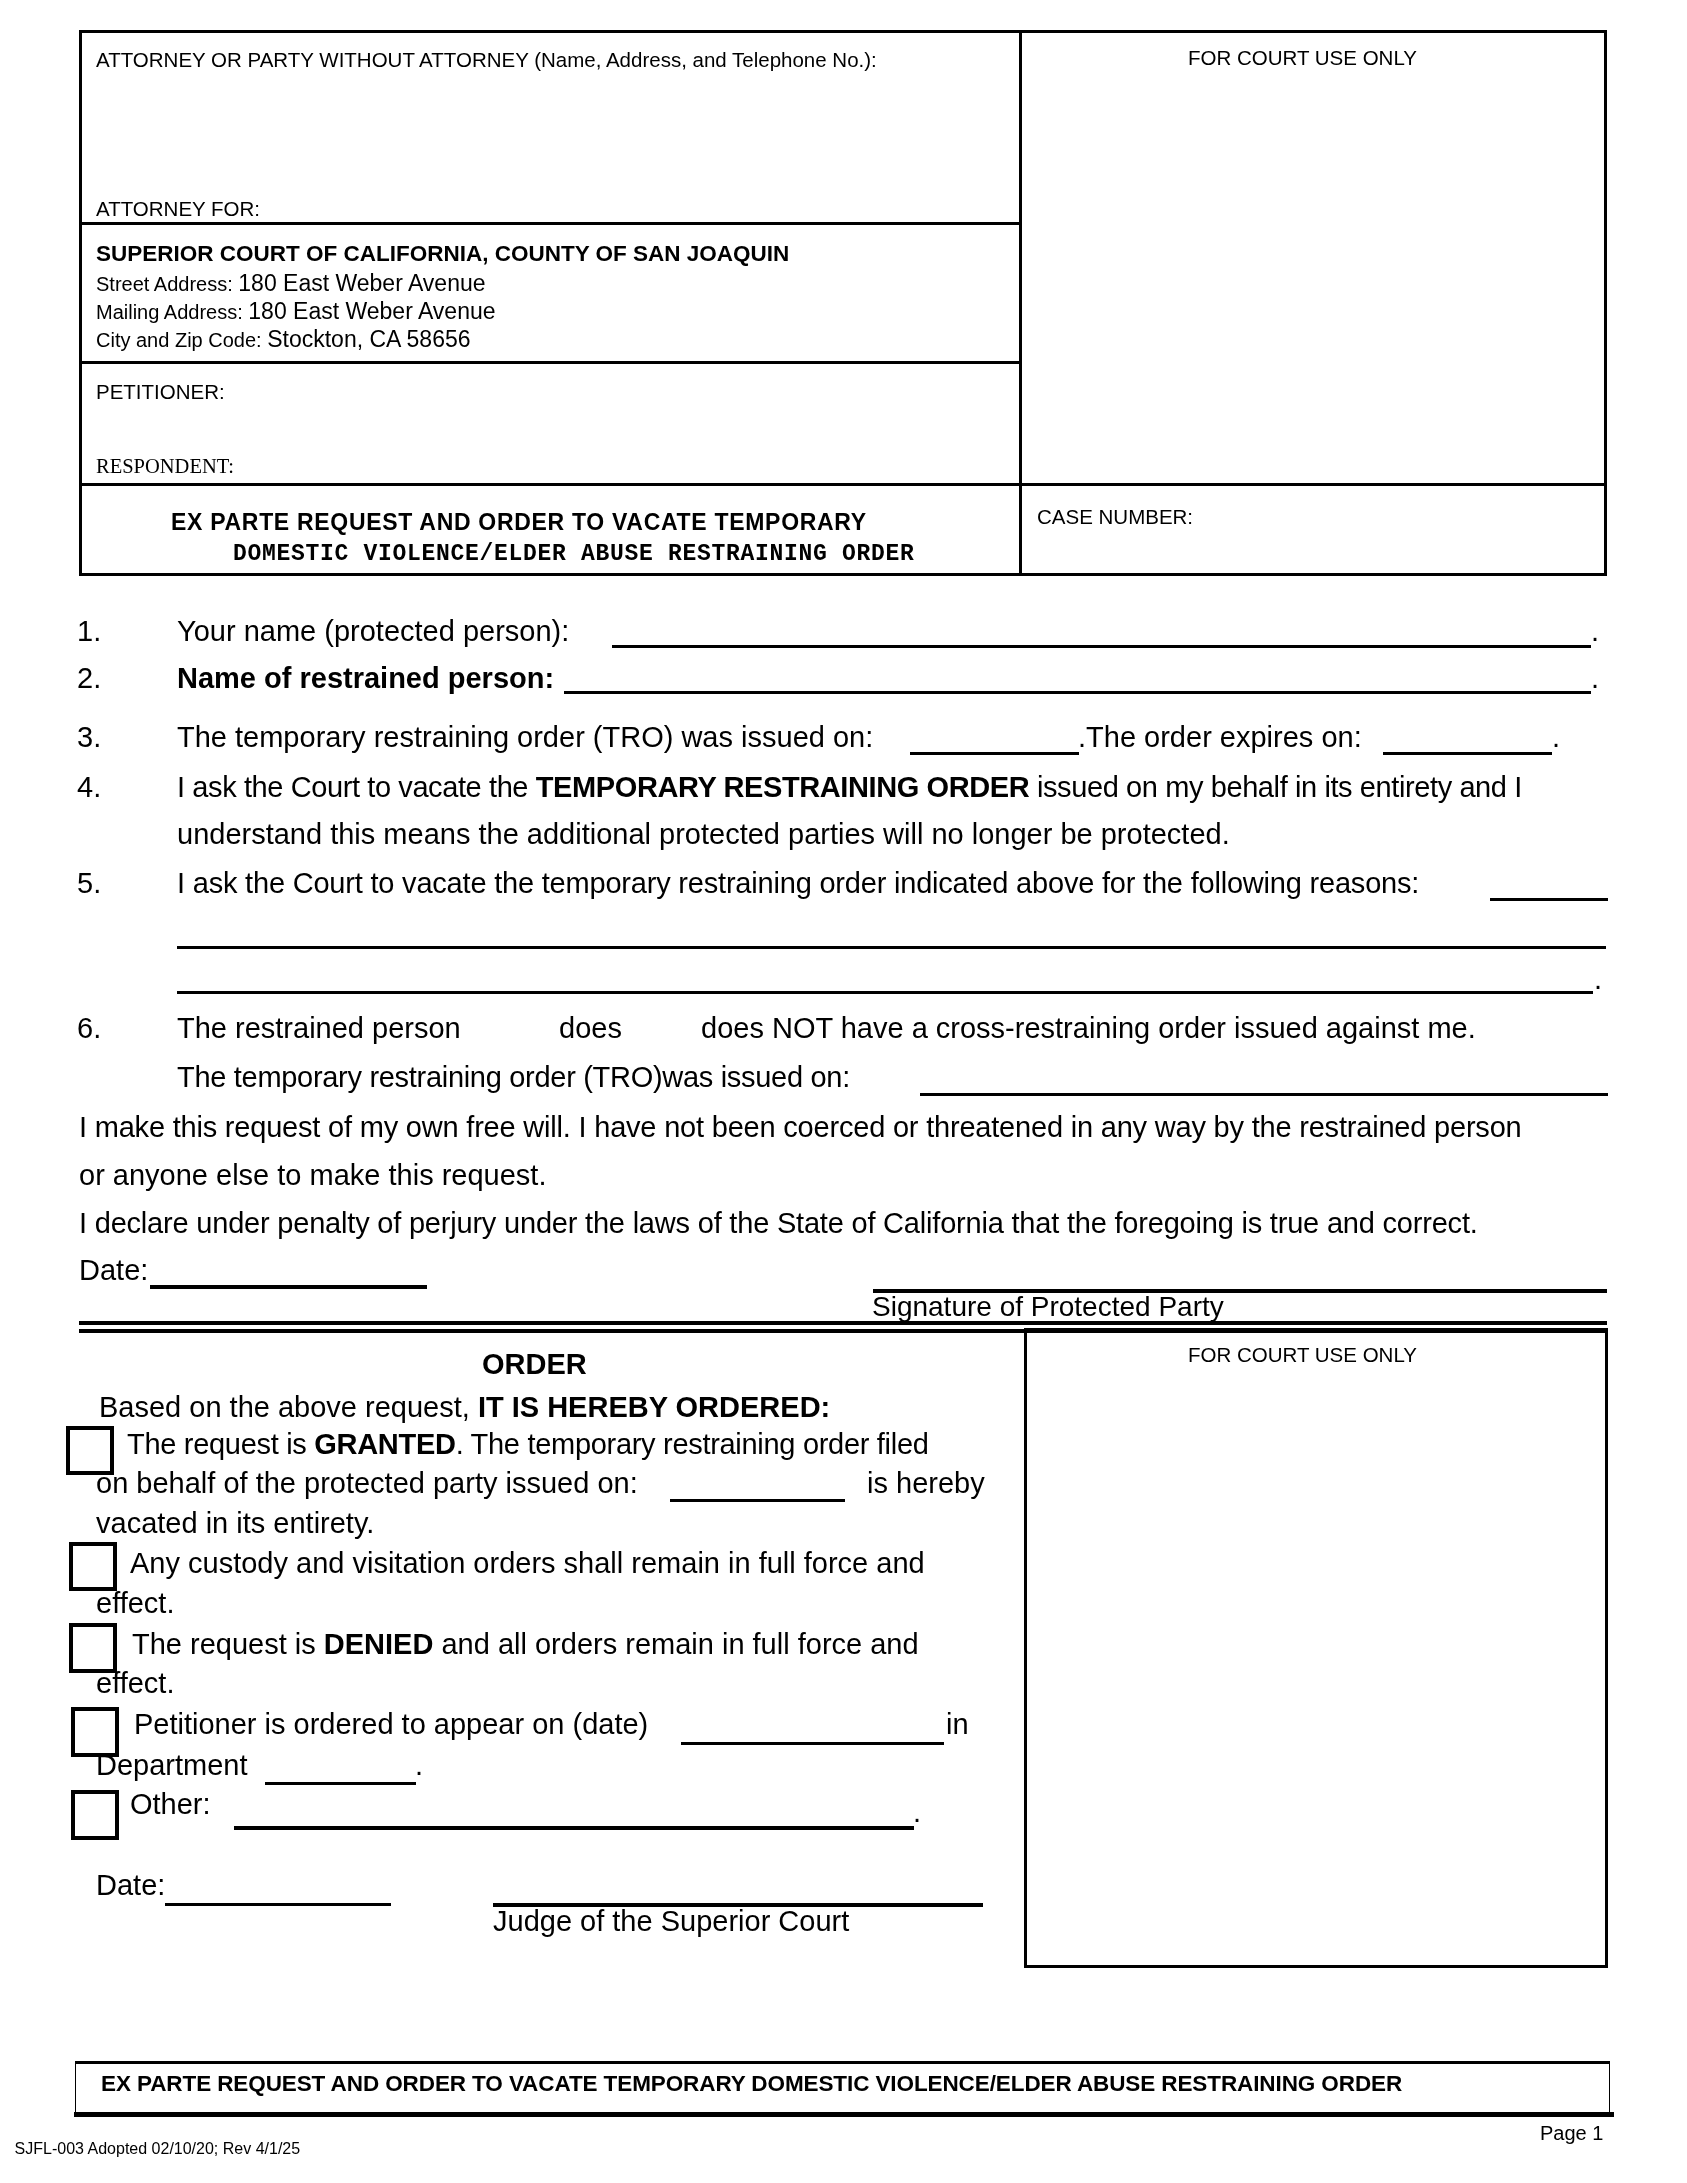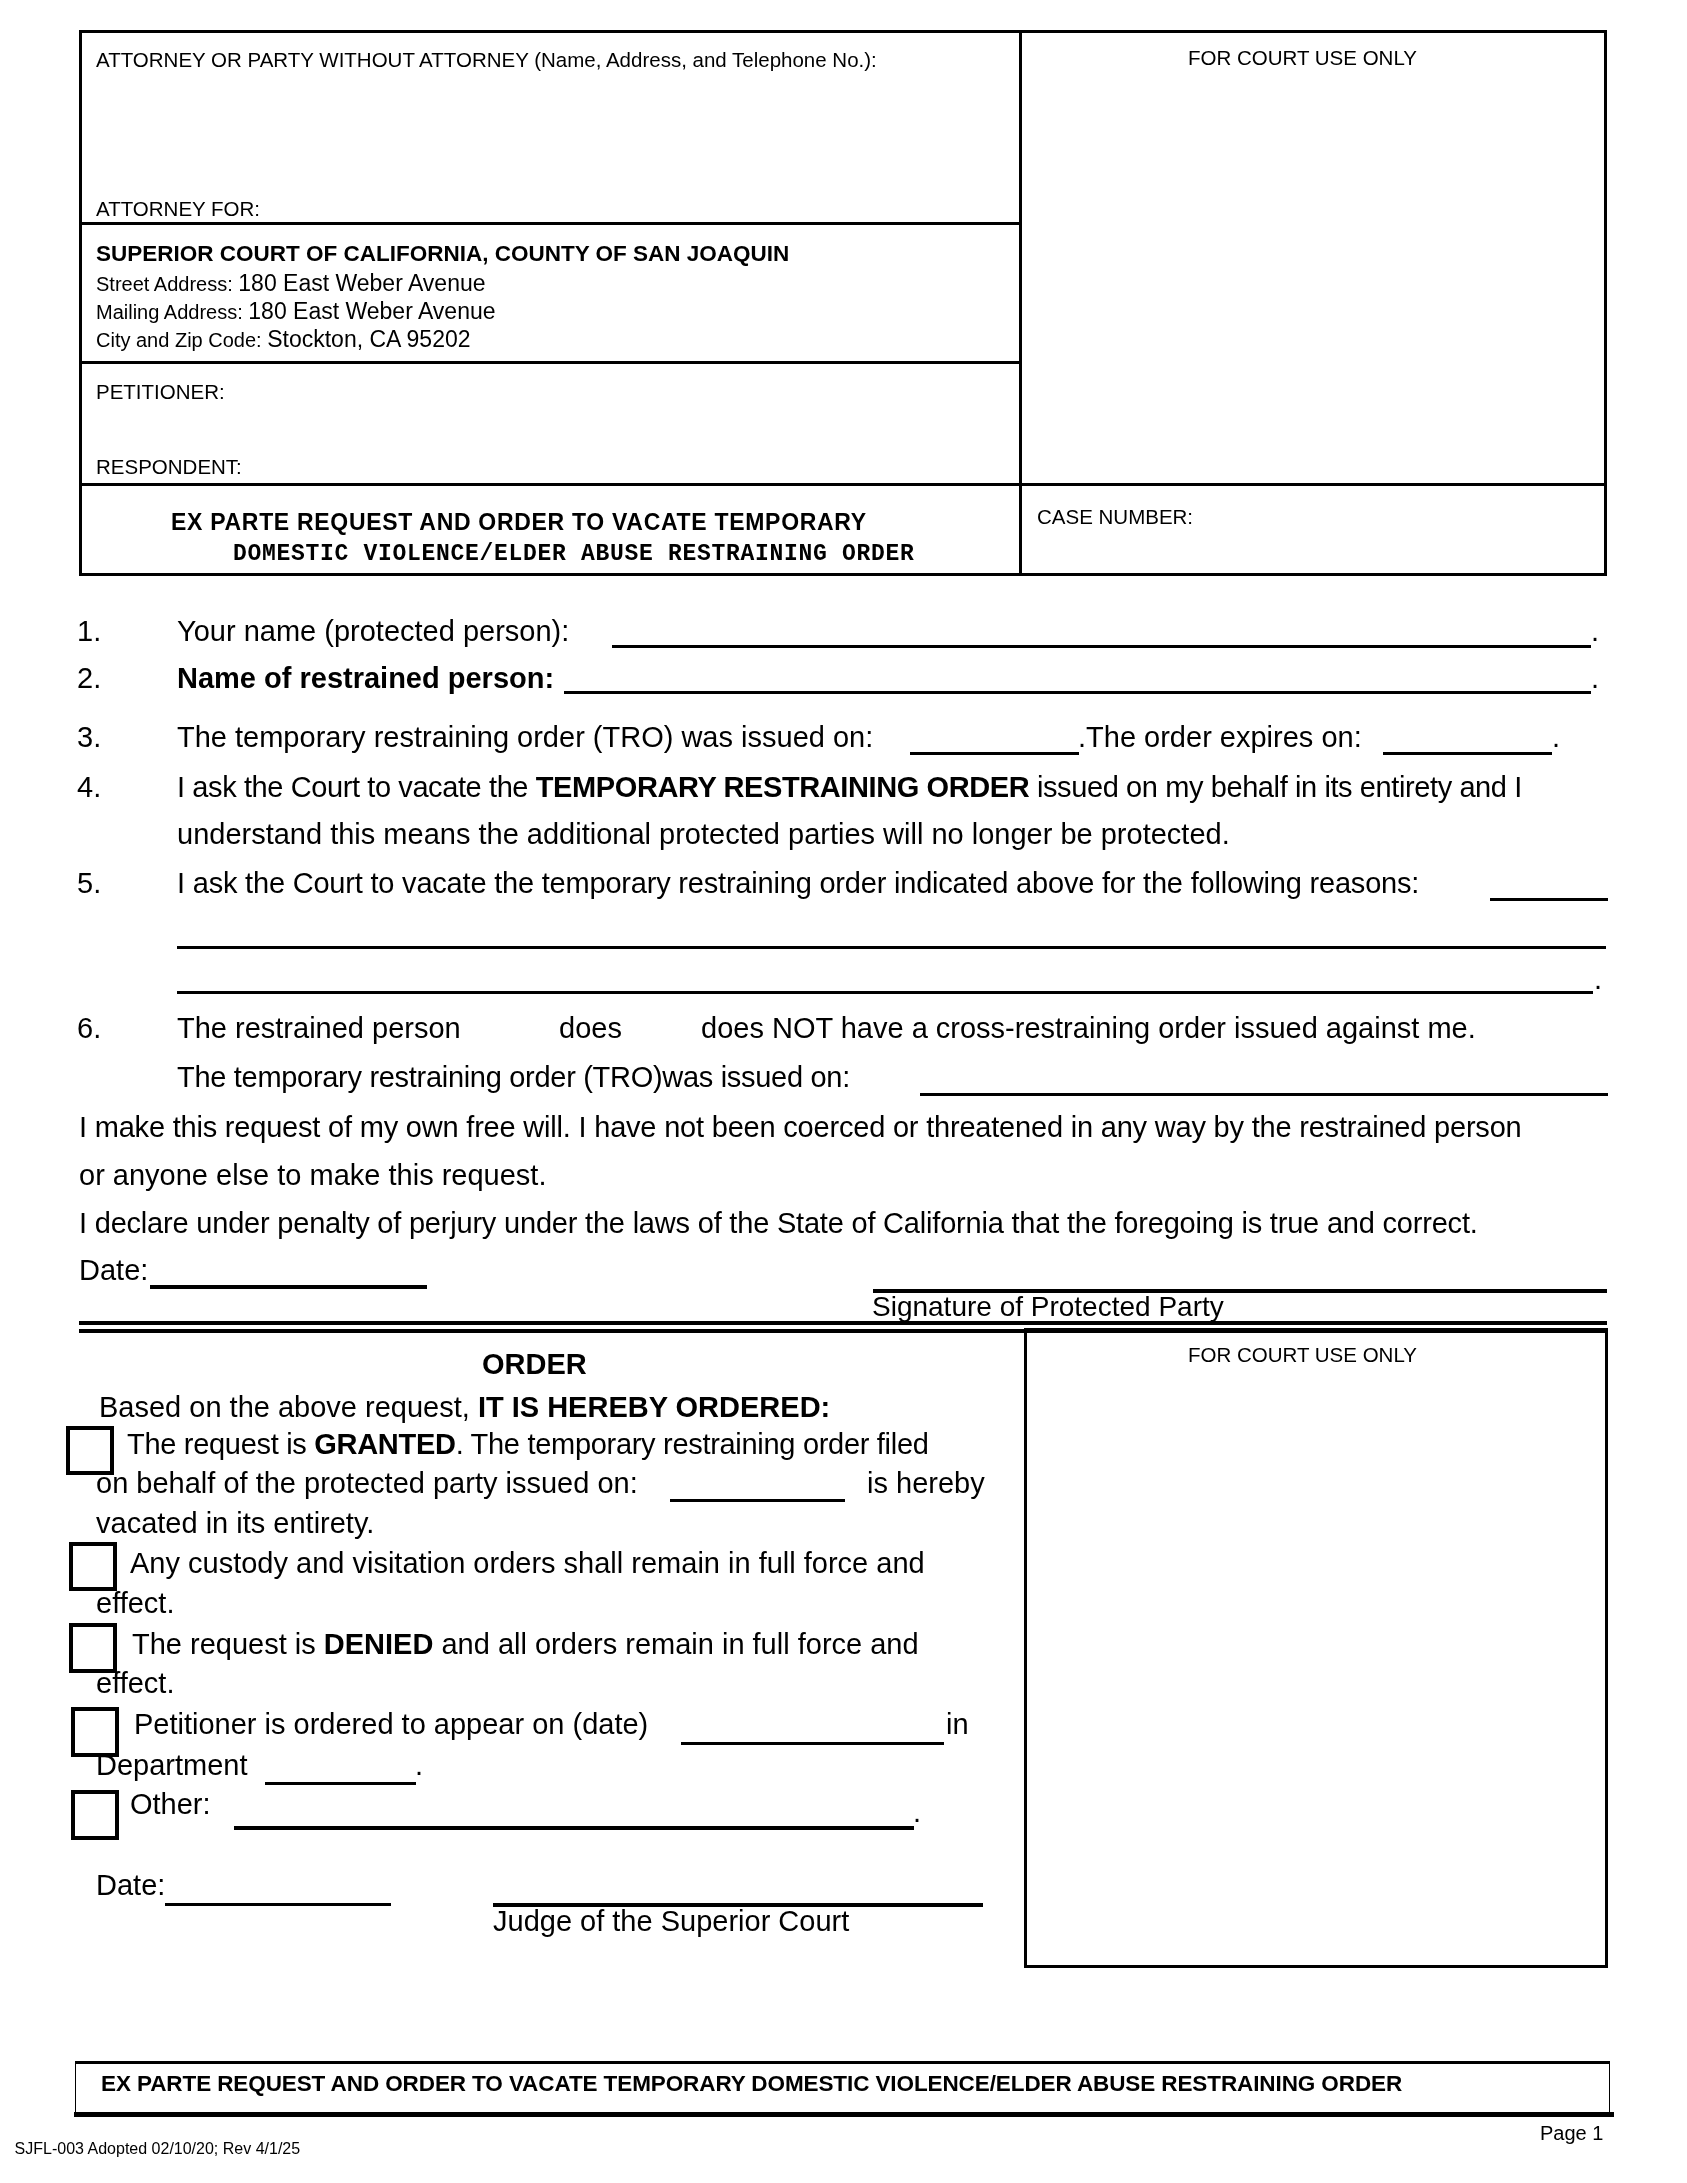--- a/index.html
+++ b/index.html
@@ -34,26 +34,26 @@
 <div class="t" style="left:96px;top:270px;font-size:20px;">
   <span>Street Address:</span>
   <span style="font-size:23px;">180 East Weber Avenue</span>
 </div>
 <div class="t" style="left:96px;top:298px;font-size:20px;">
   <span>Mailing Address:</span>
   <span style="font-size:23px;">180 East Weber Avenue</span>
 </div>
 <div class="t" style="left:96px;top:326px;font-size:20px;">
   <span>City and Zip Code:</span>
-  <span style="font-size:23px;">Stockton, CA 95202</span>
+  <span style="font-size:23px;">Stockton, CA 58656</span>
 </div>
 
 <div class="t cap" style="left:96px;top:380px;">PETITIONER:</div>
 <input class="field" style="left: 238px; top: 376px; width: 767px; height: 26.5px;">
-<div class="t cap" style="left:96px;top:455px;">RESPONDENT:</div>
+<div class="t cap" style="left:96px;top:455px;font-family:Liberation Serif, serif;">RESPONDENT:</div>
 <input class="field" style="left: 251px; top: 451px; width: 754px; height: 26.5px;">
 
 <div class="t b" style="left:171px;top:509px;font-size:23px;letter-spacing:0.7px;">EX PARTE REQUEST AND ORDER TO  VACATE TEMPORARY</div>
 <div class="t b" style="left:233px;top:541px;font-size:23px;letter-spacing:0.7px;font-family:Liberation Mono, monospace;">DOMESTIC VIOLENCE/ELDER ABUSE RESTRAINING ORDER</div>
 <div class="t cap" style="left:1037px;top:505px;">CASE NUMBER:</div>
 <input class="field" style="left: 1039px; top: 536px; width: 556px; height: 29px;">
 
 <div class="t body" style="left:77px;top:615px;">1.</div>
 <div class="t body" style="left:177px;top:615px;">Your name (protected person):</div>
 <div class="hl" style="left:612px;top:645px;width:979px;height:3.3px;"></div>

